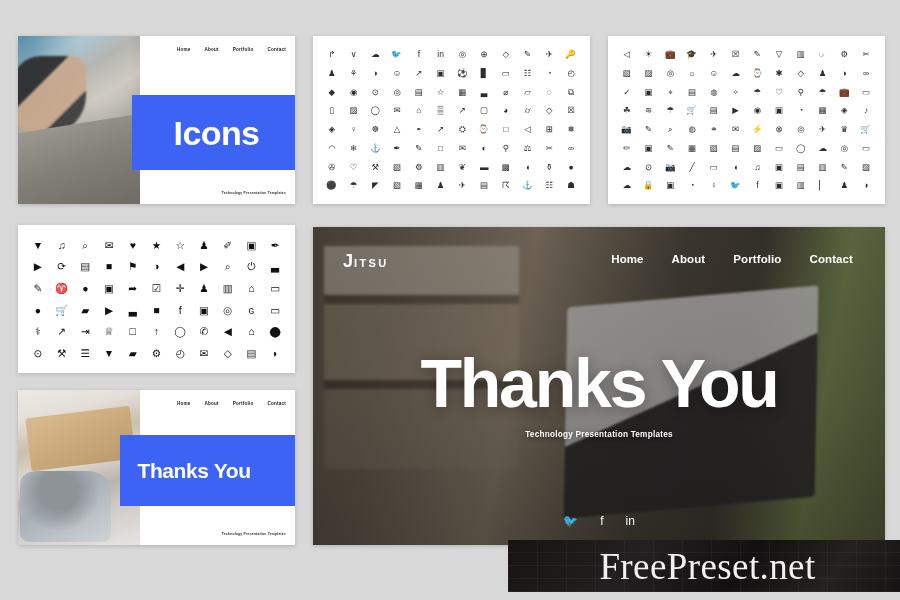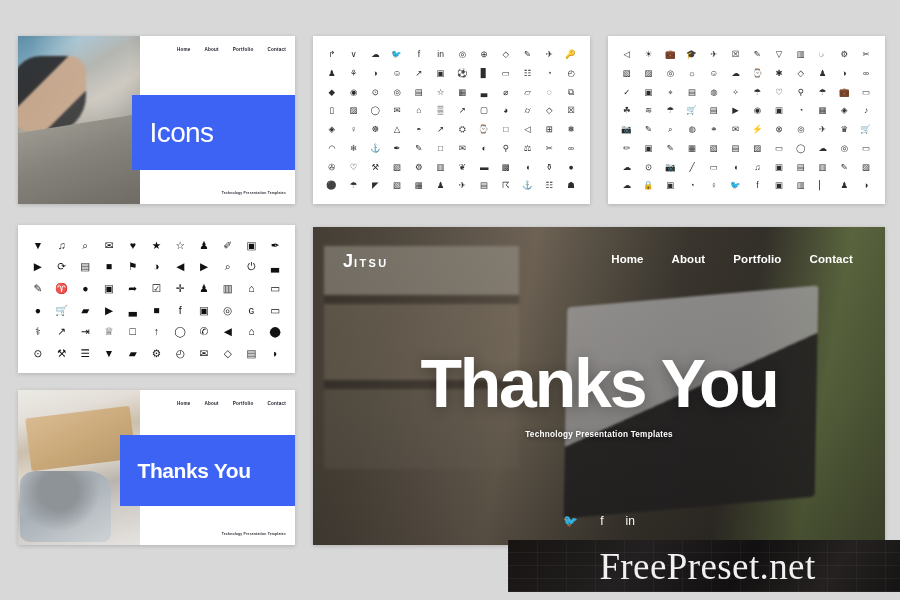--- a/index.html
+++ b/index.html
@@ -60,22 +60,22 @@
     position: absolute; right: 9px; bottom: 9px;
     font-size: 3.4px; font-weight: 700; color: #2c2f36; letter-spacing: .2px;
   }
 
   .cover-band {
     position: absolute; left: 41%; top: 35%; width: 59%; height: 45%;
     background: #3d63f5;
     display: flex; align-items: center;
   }
   .cover-band-text {
-    color: #fff; font-size: 28px; font-weight: 400;
-    letter-spacing: -.6px; padding-left: 18px; line-height: 1;
+    color: #fff; font-size: 34px; font-weight: 700;
+    letter-spacing: -.6px; padding-left: 42px; line-height: 1;
   }
 
   
   #slide-outline-a { left: 313px; top: 36px; width: 277px; height: 168px; }
   #slide-outline-b { left: 608px; top: 36px; width: 277px; height: 168px; }
   #slide-solid     { left: 18px;  top: 225px; width: 277px; height: 148px; }
 
   .icon-grid {
     position: absolute; inset: 0;
     display: grid; align-content: center; justify-items: center; align-items: center;

